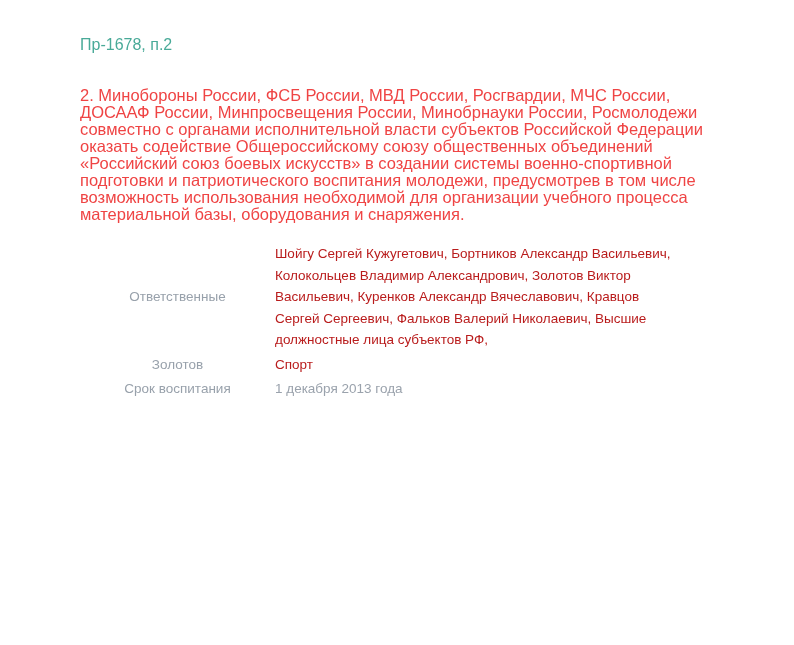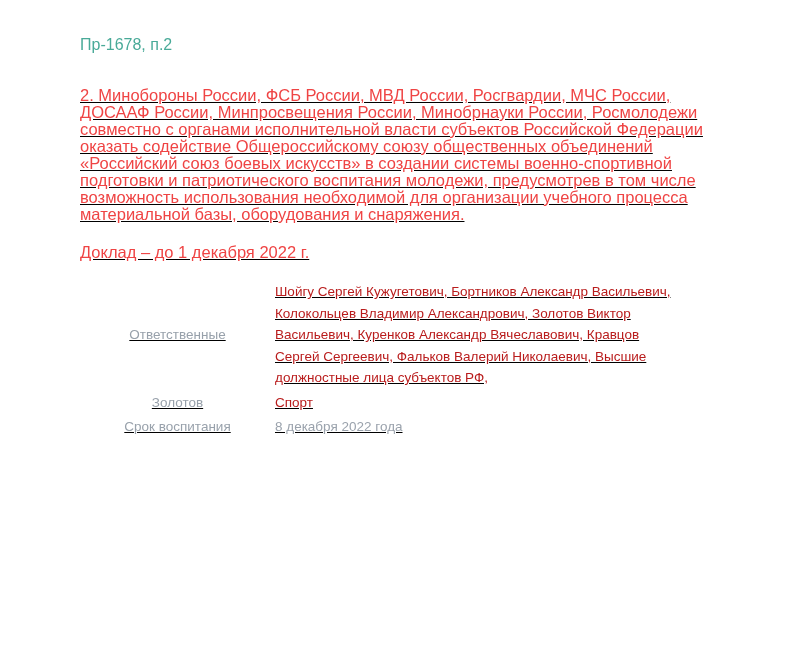--- a/index.html
+++ b/index.html
@@ -13,21 +13,20 @@
     overflow: hidden;
     font-family: "Liberation Sans", "DejaVu Sans", sans-serif;
     -webkit-font-smoothing: antialiased;
   }
   .page {
     box-sizing: border-box;
     width: 794px;
     height: 645px;
     padding: 30px 64px 0 80px;
     background: #ffffff;
-    text-decoration: underline;
   }
   .ref-link {
     display: inline-block;
     color: #49aa98;
     font-size: 16px;
     line-height: 22px;
     margin: 4px 0 0 0;
     text-decoration: none;
     cursor: pointer;
   }
@@ -70,35 +69,34 @@
 </style>
 </head>
 <body>
 
 <div class="page">
 
   <a class="ref-link">Пр-1678, п.2</a>
 
   <p class="doc-para">2. Минобороны России, ФСБ России, МВД России, Росгвардии, МЧС России, ДОСААФ России, Минпросвещения России, Минобрнауки России, Росмолодежи совместно с органами исполнительной власти субъектов Российской Федерации оказать содействие Общероссийскому союзу общественных объединений «Российский союз боевых искусств» в создании системы военно-спортивной подготовки и патриотического воспитания молодежи, предусмотрев в том числе возможность использования необходимой для организации учебного процесса материальной базы, оборудования и снаряжения.</p>
 
-  <p class="doc-para report">Доклад – до 1 декабря 2022 г.</p>
 
 
   <div class="meta-table">
 
     <div class="meta-row">
       <div class="meta-label">Ответственные</div>
       <div class="meta-value">Шойгу Сергей Кужугетович, Бортников Александр Васильевич, Колокольцев Владимир Александрович, Золотов Виктор Васильевич, Куренков Александр Вячеславович, Кравцов Сергей Сергеевич, Фальков Валерий Николаевич, Высшие должностные лица субъектов РФ,</div>
     </div>
 
     <div class="meta-row">
       <div class="meta-label">Золотов</div>
       <div class="meta-value">Спорт</div>
     </div>
 
     <div class="meta-row">
       <div class="meta-label">Срок воспитания</div>
-      <div class="meta-value muted">8 декабря 2022 года</div>
+      <div class="meta-value muted">1 декабря 2013 года</div>
     </div>
 
   </div>
 
 </div>
 
 </body></html>

